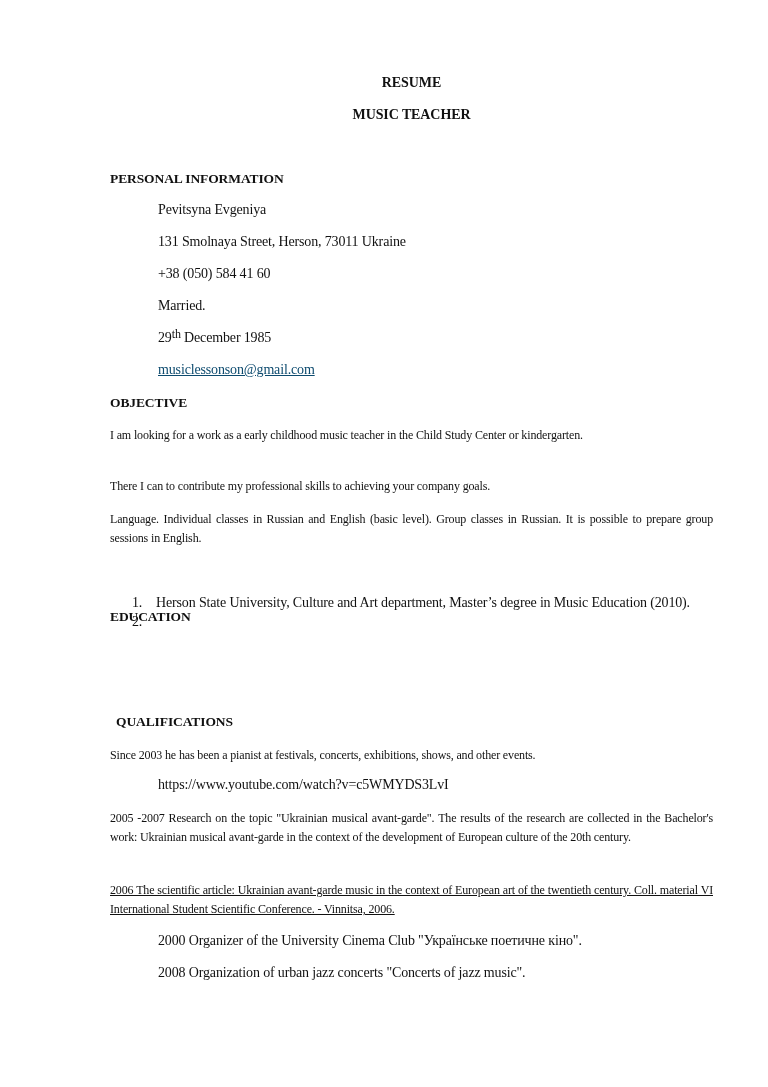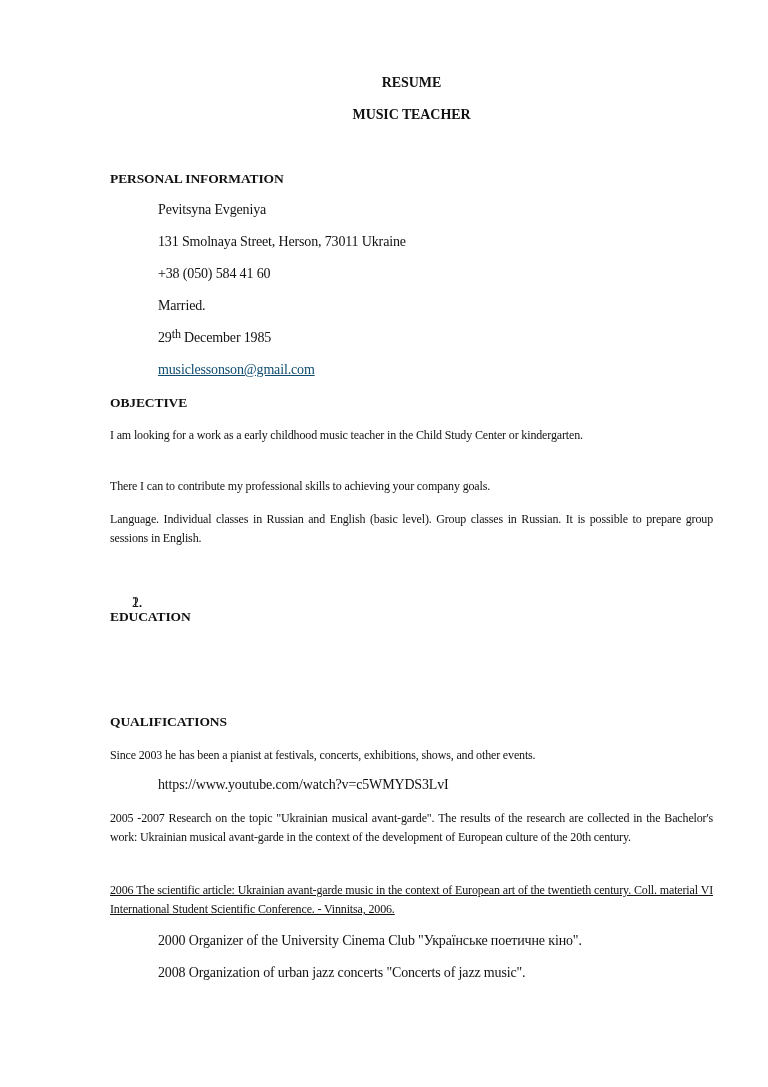--- a/index.html
+++ b/index.html
@@ -103,27 +103,28 @@
 
   <div class="heading" style="top:395px;">OBJECTIVE</div>
   <div class="para" style="top:426px;">I am looking for a work as a early childhood music teacher in the Child Study Center or kindergarten.</div>
   <div class="para" style="top:477px;">There I can to contribute my professional skills to achieving your company goals.</div>
   <div class="para" style="top:510px;">Language. Individual classes in Russian and English (basic level). Group classes in Russian. It is possible to prepare group sessions in English.</div>
 
   <div class="heading" style="top:562px;margin-top:47px;">EDUCATION</div>
   <ol class="edu-list" style="top:593px;">
     <li class="edu-item">
       <span class="edu-num">1.</span>
+      <span>Herson State University, Culture and Art department, Master’s degree in Music Education (2010).</span>
     </li>
     <li class="edu-item">
       <span class="edu-num">2.</span>
     </li>
   </ol>
 
-  <div class="heading" style="top:714px;">QUALIFICATIONS</div>
+  <div class="heading" style="top:714px;margin-left:6px;">QUALIFICATIONS</div>
   <div class="para" style="top:746px;">Since 2003 he has been a pianist at festivals, concerts, exhibitions, shows, and other events.</div>
   <div class="line" style="top:777px;">https://www.youtube.com/watch?v=c5WMYDS3LvI</div>
   <div class="para" style="top:809px;">2005 -2007 Research on the topic "Ukrainian musical avant-garde". The results of the research are collected in the Bachelor's work: Ukrainian musical avant-garde in the context of the development of European culture of the 20th century.</div>
   <div class="para" style="top:881px;text-decoration:underline;">2006 The scientific article: Ukrainian avant-garde music in the context of European art of the twentieth century. Coll. material VI International Student Scientific Conference. - Vinnitsa, 2006.</div>
   <div class="line" style="top:933px;">2000 Organizer of the University Cinema Club "Українське поетичне кіно".</div>
   <div class="line" style="top:965px;">2008 Organization of urban jazz concerts "Concerts of jazz music".</div>
 
 </div>
 
 </body></html>

